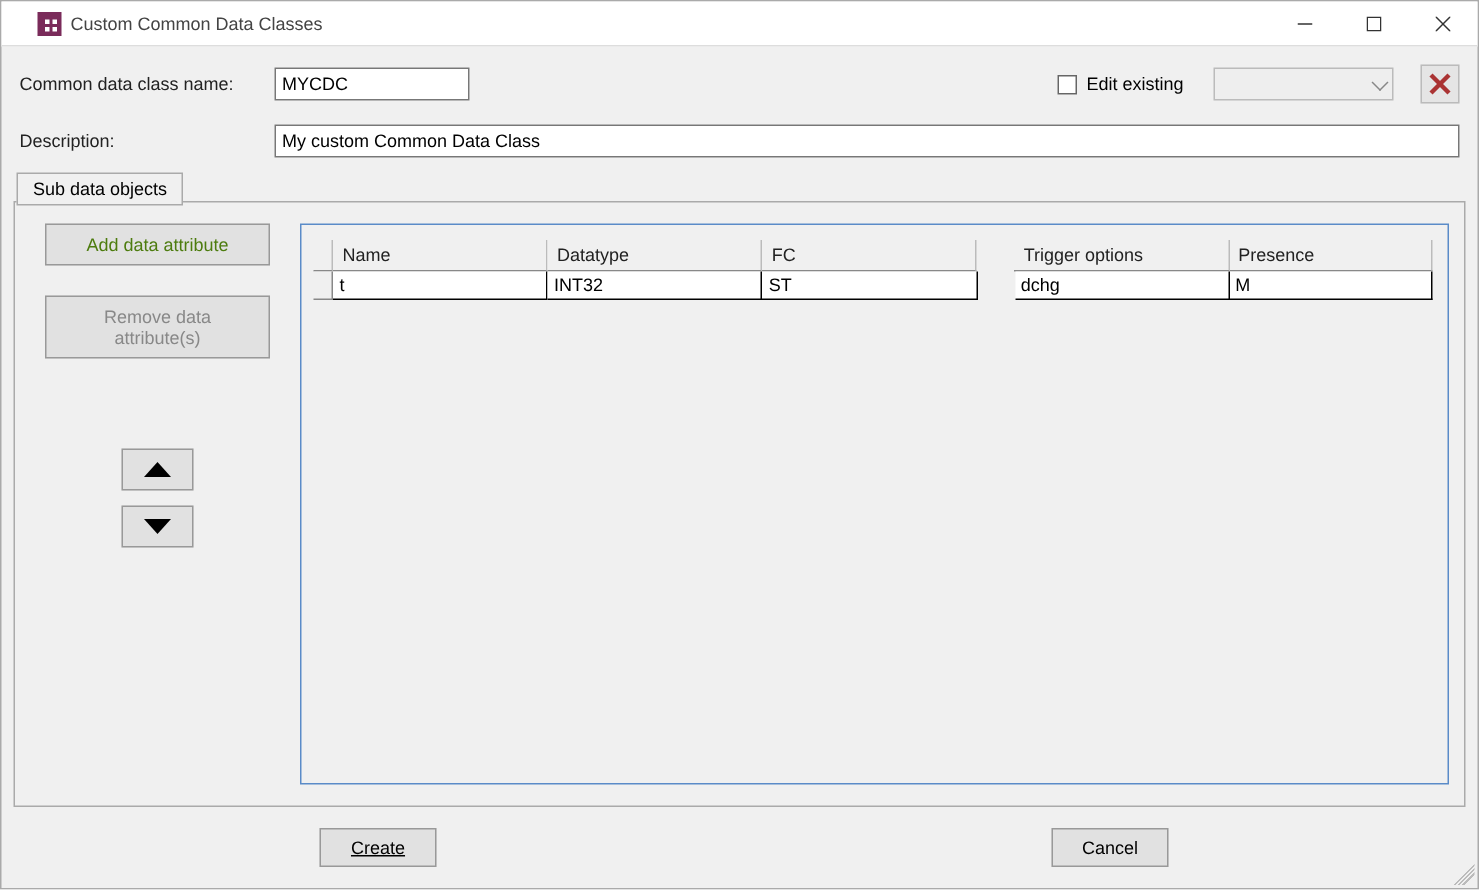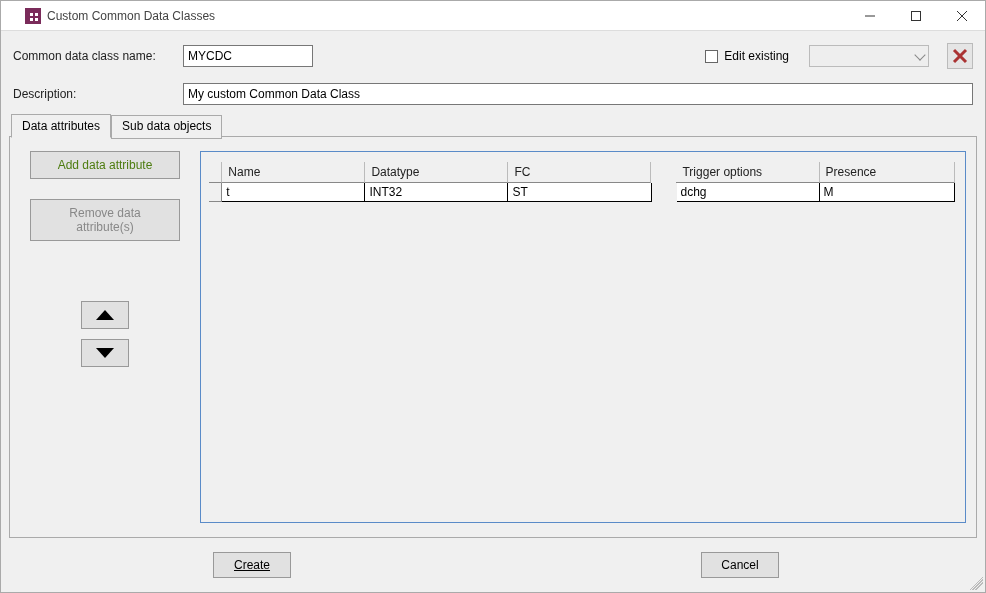--- a/index.html
+++ b/index.html
@@ -320,23 +320,20 @@
       </div>
     </div>
     <div class="row2">
       <div class="label label-desc">Description:</div>
       <input class="desc-input" value="My custom Common Data Class" style="">
     </div>
   </div>
 
   <div class="tabs-area">
     <div class="tab-strip">
-      <div class="tab active">
-        <span>Data attributes</span>
-      </div>
       <div class="tab inactive">
         <span>Sub data objects</span>
       </div>
     </div>
     <div class="tab-panel">
       <div class="side-controls">
         <div class="btn btn-add">
           <span>Add data attribute</span>
         </div>
         <div class="btn btn-remove disabled">

